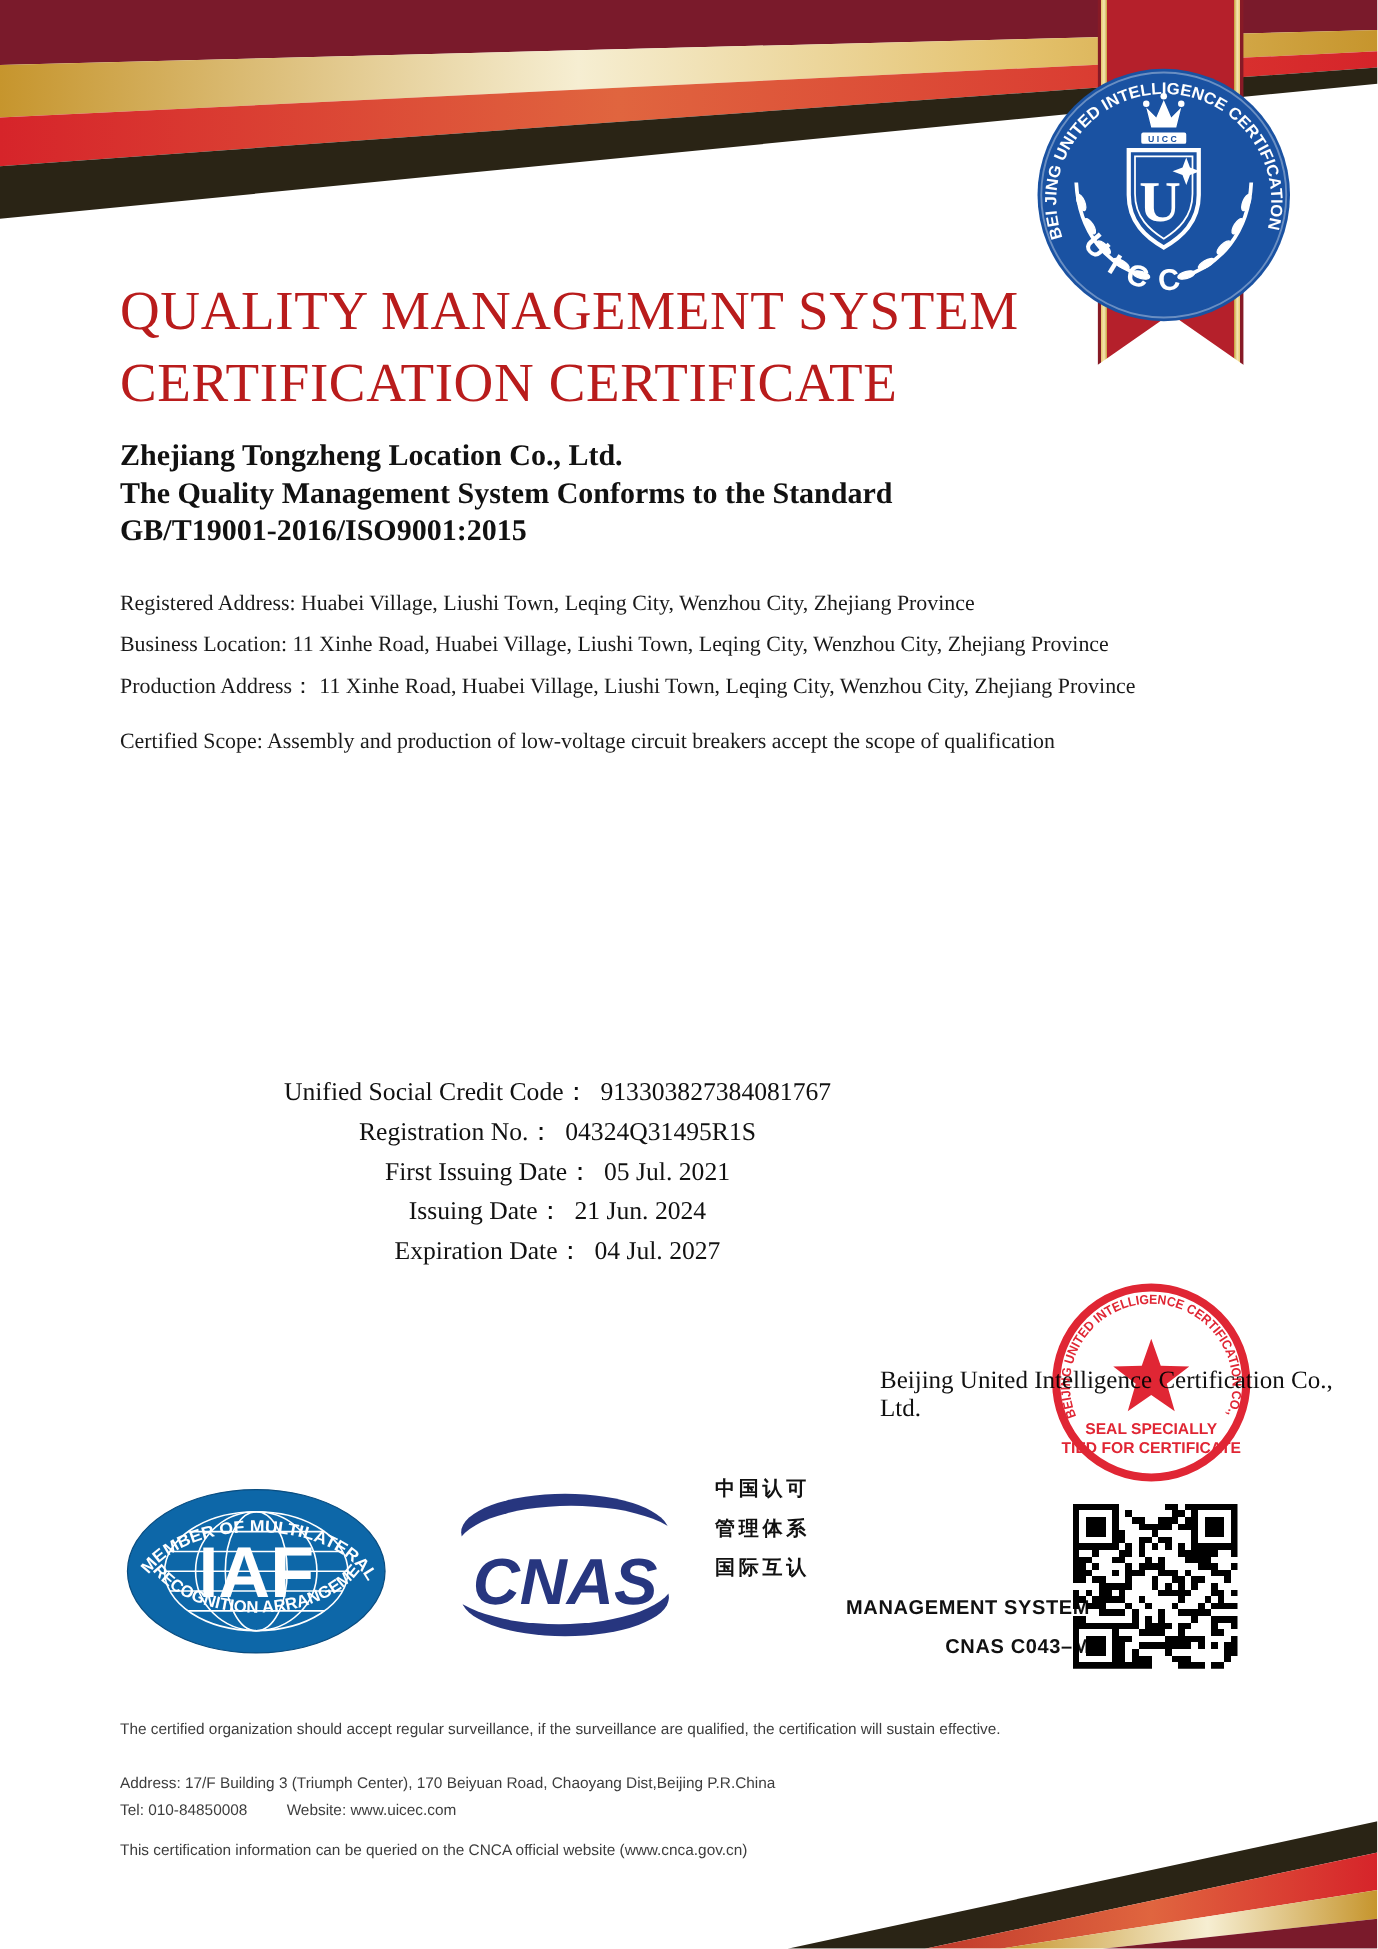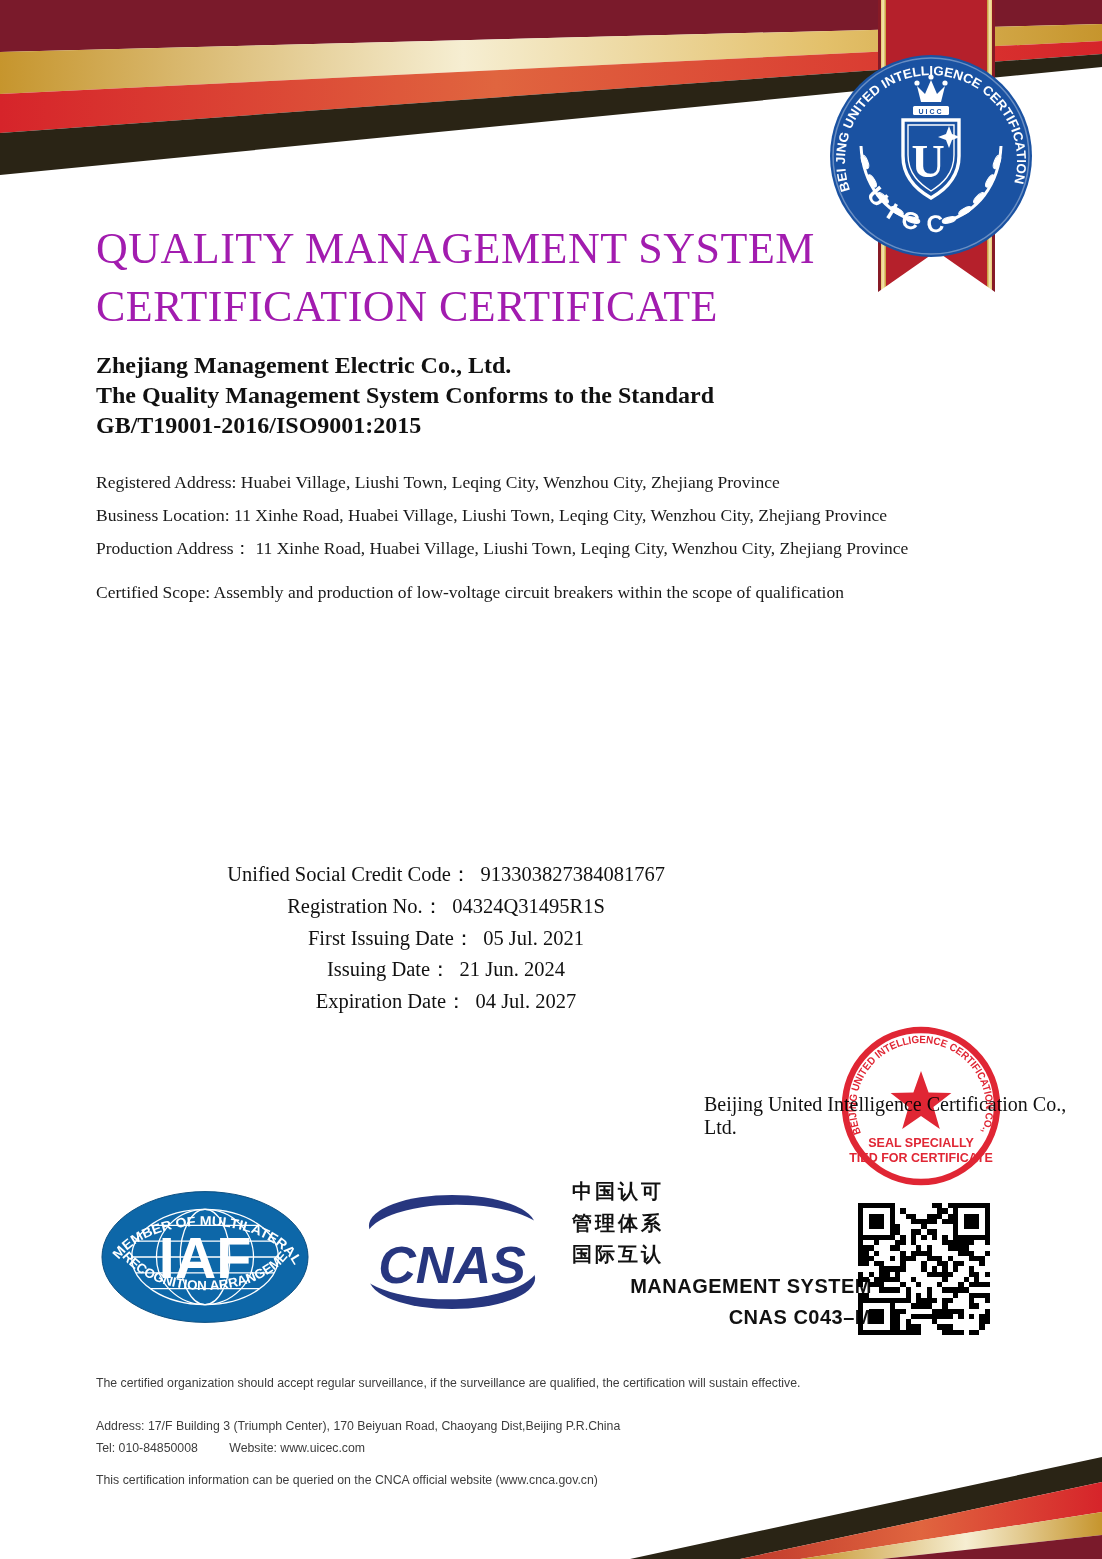--- a/index.html
+++ b/index.html
@@ -8,34 +8,34 @@
   .abs{position:absolute;}
   
   #top-banner{left:0;top:0;width:1102px;height:230px;z-index:0;}
   
   #ribbon{left:878px;top:0;width:117px;height:292px;z-index:1;
     background:linear-gradient(90deg,#871a26 0%,#871a26 2.5%,#e8c96f 2.5%,#f5e6b4 4.5%,#caa23f 6.5%,
                #b5202b 6.5%,#b5202b 93.5%,#caa23f 93.5%,#f5e6b4 95.5%,#e8c96f 97.5%,#871a26 97.5%);
     clip-path:polygon(0 0,100% 0,100% 100%,50% 86%,0 100%);}
   #uicc-badge{left:825px;top:50px;width:212px;height:212px;z-index:2;}
   
-  .title{left:96px;top:220px;width:800px;font-size:44px;line-height:58px;color:#a21caf;
+  .title{left:96px;top:220px;width:800px;font-size:44px;line-height:58px;color:#b91c1c;
          letter-spacing:.5px;}
   .company{left:96px;top:350px;width:860px;font-size:24px;line-height:30px;font-weight:bold;color:#111;}
   .addresses{left:96px;top:466px;width:930px;font-size:17.5px;line-height:33px;color:#1a1a1a;}
   .scope{left:96px;top:582px;width:930px;font-size:17.5px;color:#1a1a1a;}
   .details{left:96px;top:859px;width:700px;font-size:20.5px;line-height:31.8px;color:#111;text-align:center;}
   .details .val{margin-left:9px;}
   .issuer{left:704px;top:1093px;width:380px;font-size:20px;color:#111;z-index:1;}
   
   #red-seal{left:838px;top:1023px;width:166px;height:166px;z-index:5;mix-blend-mode:multiply;}
   #iaf-logo{left:100px;top:1187px;width:210px;height:140px;}
   #cnas-logo{left:367px;top:1187px;width:172px;height:130px;}
   .cnas-text{left:572px;top:1176px;width:300px;font-family:"Liberation Sans",sans-serif;
-             font-size:20px;line-height:31.5px;color:#111;}
+             font-size:16px;line-height:31.5px;color:#111;}
   .cnas-text .cn{letter-spacing:3px;font-weight:600;}
   .cnas-text .en{font-weight:bold;letter-spacing:.5px;text-align:right;}
   #qr-wrap{left:858px;top:1203px;width:132px;height:132px;}
   
   .fline{left:96px;width:760px;font-family:"Liberation Sans",sans-serif;font-size:12.3px;color:#3d3d3d;}
   #fl1{top:1376px;} #fl2{top:1408px;margin-top:11px;} #fl3{top:1441px;} #fl4{top:1473px;}
   #fl3 .gap{margin-left:28px;}
   
   #bottom-banner{left:0;top:1389px;width:1102px;height:170px;z-index:0;}
 </style>
@@ -109,32 +109,32 @@
     <textPath href="#badge-bottom-arc" startOffset="14">UICC</textPath>
   </text>
 </svg>
 
 <div class="abs title">
   <div>QUALITY MANAGEMENT SYSTEM</div>
   <div>CERTIFICATION CERTIFICATE</div>
 </div>
 
 <div class="abs company">
-  <div>Zhejiang Management Electric Co., Ltd.</div>
+  <div>Zhejiang Tongzheng Location Co., Ltd.</div>
   <div>The Quality Management System Conforms to the Standard</div>
   <div>GB/T19001-2016/ISO9001:2015</div>
 </div>
 
 <div class="abs addresses">
   <div>Registered Address: Huabei Village, Liushi Town, Leqing City, Wenzhou City, Zhejiang Province</div>
   <div>Business Location: 11 Xinhe Road, Huabei Village, Liushi Town, Leqing City, Wenzhou City, Zhejiang Province</div>
   <div>Production Address：  11 Xinhe Road, Huabei Village, Liushi Town, Leqing City, Wenzhou City, Zhejiang Province</div>
 </div>
 
-<div class="abs scope">Certified Scope: Assembly and production of low-voltage circuit breakers within the scope of qualification</div>
+<div class="abs scope">Certified Scope: Assembly and production of low-voltage circuit breakers accept the scope of qualification</div>
 
 <div class="abs details">
   <div><span>Unified Social Credit Code：</span><span class="val">913303827384081767</span></div>
   <div><span>Registration No.：</span><span class="val">04324Q31495R1S</span></div>
   <div><span>First Issuing Date：</span><span class="val">05 Jul. 2021</span></div>
   <div><span>Issuing Date：</span><span class="val">21 Jun. 2024</span></div>
   <div><span>Expiration Date：</span><span class="val">04 Jul. 2027</span></div>
 </div>
 
 <div class="abs issuer">Beijing United Intelligence Certification Co., Ltd.</div>

